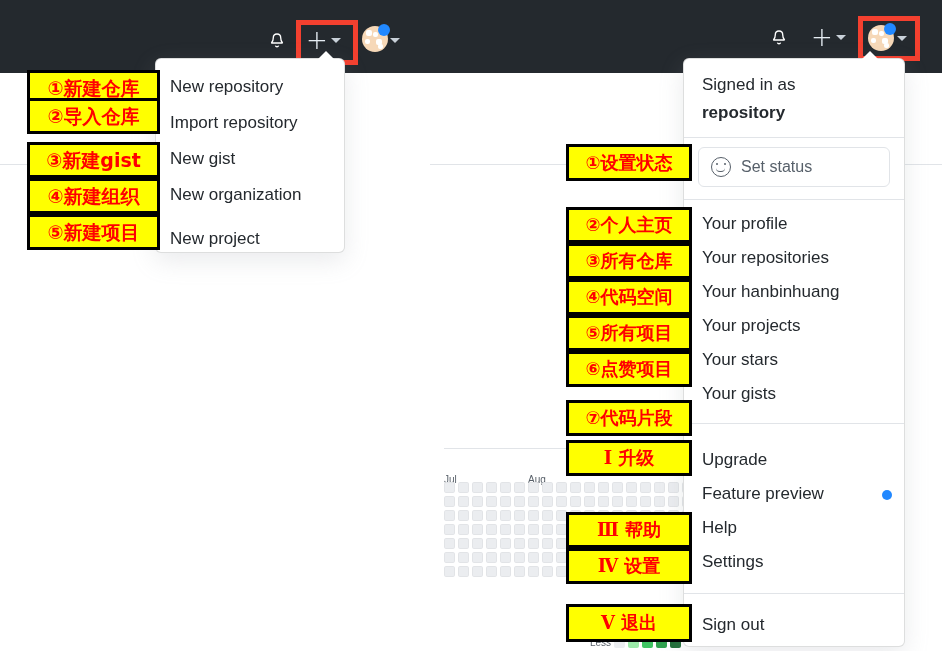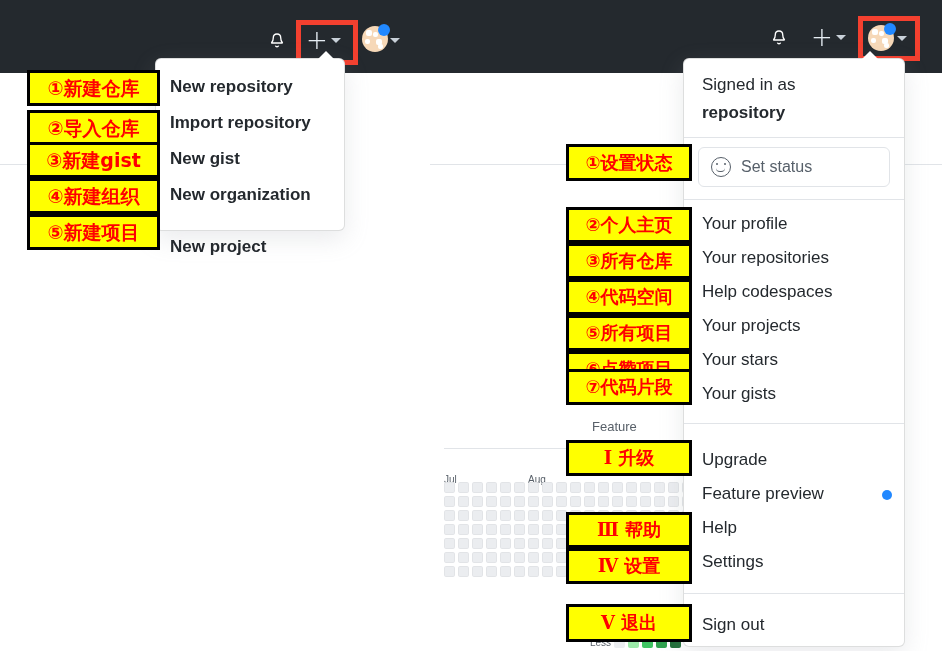--- a/index.html
+++ b/index.html
@@ -372,31 +372,31 @@
       <span class="avatar-spot" style="width:5px;height:5px;left:16px;top:18px"></span>
     </div>
     <div class="blue-badge" style="left:16px; top:-2px;"></div>
   </div>
   <div class="icon-btn" style="left:897px; top:36px;">
     <span class="caret"></span>
   </div>
 
   <div class="red-box" style="left:858px; top:16px; width:62px; height:45px;"></div>
 
-  <div class="panel" style="left:155px; top:58px; width:190px; height:173px;font-weight:bold;">
+  <div class="panel" style="left:155px; top:58px; width:190px; height:195px;">
     <div class="panel-arrow" style="left:162px; top:-8px;"></div>
     <div class="menu-item" style="top:18px;  padding-left:14px;">New repository</div>
     <div class="menu-item" style="top:54px;  padding-left:14px;">Import repository</div>
     <div class="menu-item" style="top:90px;  padding-left:14px;">New gist</div>
     <div class="menu-item" style="top:126px; padding-left:14px;">New organization</div>
-    <div class="menu-item" style="top:178px; padding-left:14px;">New project</div>
+    <div class="menu-item" style="top:170px; padding-left:14px;">New project</div>
   </div>
 
   <div class="chip left" style="top:70px;  height:36px;">①新建仓库</div>
-  <div class="chip left" style="top:110px; height:36px;">②导入仓库</div>
+  <div class="chip left" style="top:98px; height:36px;">②导入仓库</div>
   <div class="chip left" style="top:178px; height:36px;">④新建组织</div>
   <div class="chip left" style="top:142px; height:36px;">③新建gist</div>
   <div class="chip left" style="top:214px; height:36px;">⑤新建项目</div>
 
   <div class="panel" style="left:683px; top:58px; width:222px; height:589px;">
     <div class="panel-arrow" style="left:178px; top:-8px;"></div>
 
     <div class="signed-in-line1" style="left:18px; top:16px;">Signed in as</div>
     <div class="signed-in-line2" style="left:18px; top:44px;">repository</div>
 
@@ -406,21 +406,21 @@
       <span class="smiley">
           <span class="mouth"></span>
         </span>
       <span class="status-ph">Set status</span>
     </div>
 
     <div class="divider" style="top:140px;"></div>
 
     <div class="menu-item" style="top:155px; padding-left:18px;">Your profile</div>
     <div class="menu-item" style="top:189px; padding-left:18px;">Your repositories</div>
-    <div class="menu-item" style="top:223px; padding-left:18px;">Help codespaces</div>
+    <div class="menu-item" style="top:223px; padding-left:18px;">Your hanbinhuang</div>
     <div class="menu-item" style="top:257px; padding-left:18px;">Your projects</div>
     <div class="menu-item" style="top:291px; padding-left:18px;">Your stars</div>
     <div class="menu-item" style="top:325px; padding-left:18px;">Your gists</div>
 
     <div class="divider" style="top:364px;"></div>
 
     <div class="menu-item" style="top:391px; padding-left:18px;">Upgrade</div>
     <div class="menu-item" style="top:425px; padding-left:18px;">Feature preview</div>
     <div class="dot-blue" style="left:198px; top:431px;"></div>
     <div class="menu-item" style="top:459px; padding-left:18px;">Help</div>
@@ -430,21 +430,21 @@
 
     <div class="menu-item" style="top:556px; padding-left:18px;">Sign out</div>
   </div>
 
   <div class="chip right" style="top:144px; height:37px;">①设置状态</div>
   <div class="chip right" style="top:207px; height:36px;">②个人主页</div>
   <div class="chip right" style="top:243px; height:36px;">③所有仓库</div>
   <div class="chip right" style="top:279px; height:36px;">④代码空间</div>
   <div class="chip right" style="top:351px; height:36px;">⑥点赞项目</div>
   <div class="chip right" style="top:315px; height:36px;">⑤所有项目</div>
-  <div class="chip right" style="top:369px; height:36px;">⑦代码片段</div>
+  <div class="chip right" style="top:400px; height:36px;">⑦代码片段</div>
 
   <div class="chip right roman" style="top:440px; height:36px;">Ⅰ 升级</div>
   <div class="chip right roman" style="top:548px; height:36px;">Ⅳ 设置</div>
   <div class="chip right roman" style="top:512px; height:36px;">Ⅲ 帮助</div>
 
   <div class="chip right roman" style="top:604px; height:38px;">Ⅴ 退出</div>
 
 </div>
 
 </body></html>

